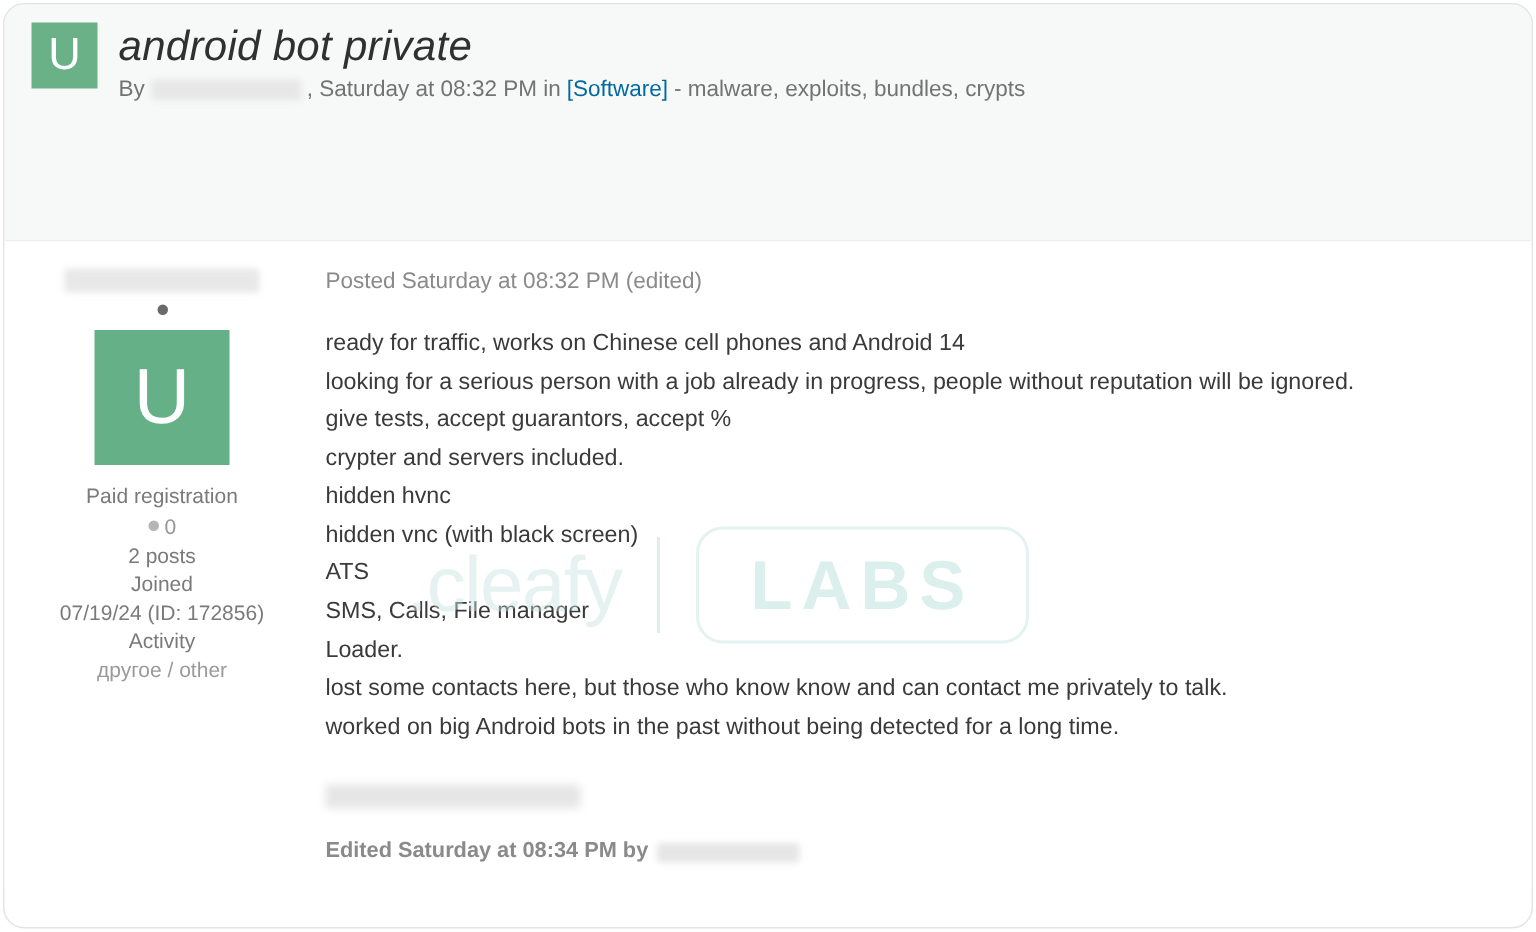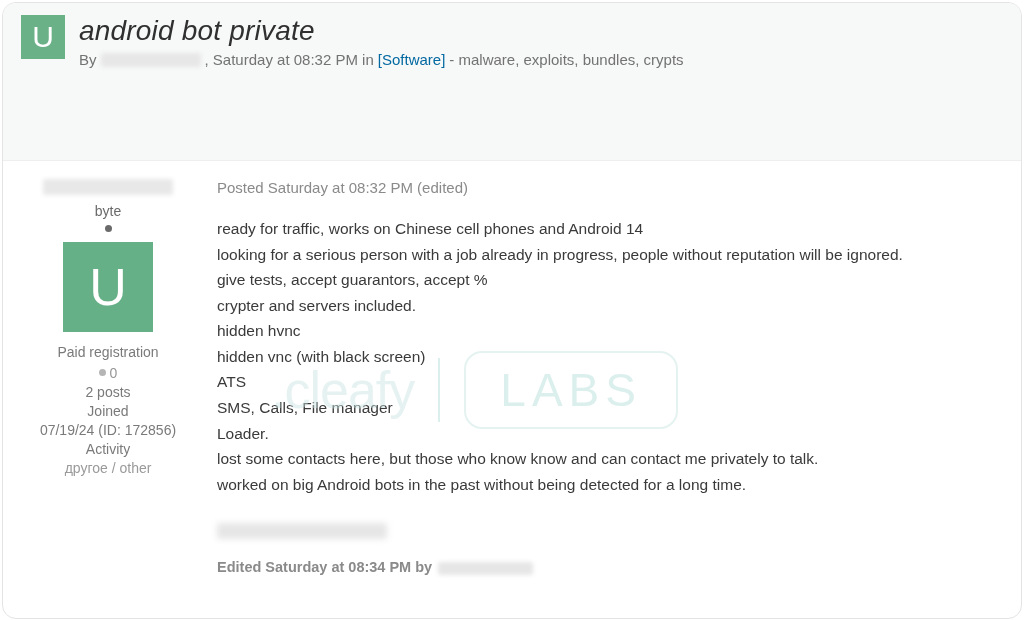--- a/index.html
+++ b/index.html
@@ -201,21 +201,21 @@
       letter-spacing: -1px;
       color: #c8e4e1;
     }
     .watermark .sep {
       width: 2px;
       height: 64px;
       background: #b0dcd7;
     }
     .watermark .labs {
       font-size: 46px;
-      font-weight: 400;
+      font-weight: 700;
       letter-spacing: 6px;
       color: #b0dcd7;
       border: 2px solid #c4e3df;
       border-radius: 18px;
       padding: 10px 34px;
     }
   </style>
 </head>
 <body>
 
@@ -234,21 +234,20 @@
       </div>
     </div>
   </div>
 
   <div class="gap-area"></div>
 
   <div class="post">
 
     <div class="sidebar">
       <div class="username-redact"></div>
-      <div class="rank">byte</div>
       <div class="dot"></div>
       <div class="avatar-large">U</div>
       <div class="meta-line">Paid registration</div>
       <div class="meta-line meta-posts">
         <span class="small-dot"></span>
         <span>0</span>
       </div>
       <div class="meta-line">2 posts</div>
       <div class="meta-line">Joined</div>
       <div class="meta-line">07/19/24 (ID: 172856)</div>

